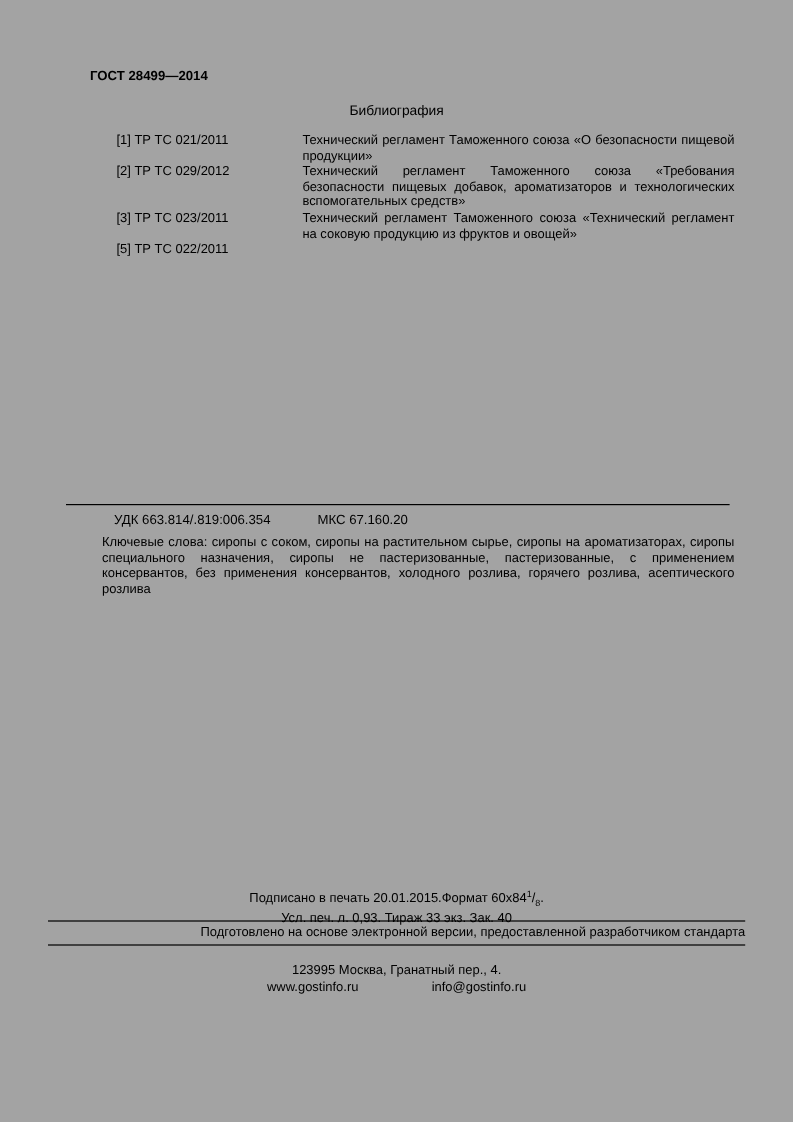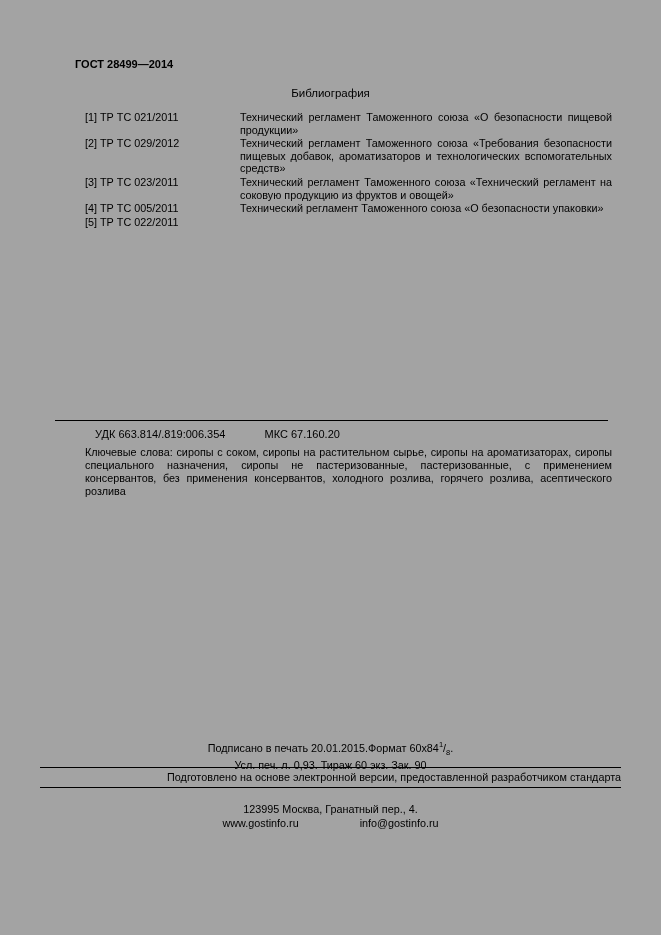--- a/index.html
+++ b/index.html
@@ -30,21 +30,21 @@
   }
   .biblio-list {
     position: absolute;
     left: 85px;
     top: 111px;
     width: 527px;
     font-size: 10.8px;
     line-height: 12.6px;
   }
   .entry { display: flex; margin-bottom: 1px; }
-  .entry .code { flex: 0 0 155px; width: 155px; }
+  .entry .code { flex: 0 0 155px; width: 155px; margin-left: 12px; }
   .entry .desc { flex: 1; text-align: justify; }
   .divider {
     position: absolute;
     left: 55px;
     top: 420px;
     width: 553px;
     height: 0;
     border-top: 1px solid #000000;
   }
   .class-line {
@@ -113,42 +113,38 @@
     </div>
     <div class="entry">
       <div class="code">[2] ТР ТС 029/2012</div>
       <div class="desc">Технический регламент Таможенного союза «Требования безопасности пищевых добавок, ароматизаторов и технологических вспомогательных средств»</div>
     </div>
     <div class="entry">
       <div class="code">[3] ТР ТС 023/2011</div>
       <div class="desc">Технический регламент Таможенного союза «Технический регламент на соковую продукцию из фруктов и овощей»</div>
     </div>
     <div class="entry">
-      <div class="code">[4] ТР ТС 005/2011</div>
-      <div class="desc">Технический регламент Таможенного союза «О безопасности упаковки»</div>
-    </div>
-    <div class="entry">
       <div class="code">[5] ТР ТС 022/2011</div>
     </div>
   </div>
 
   <div class="divider"></div>
 
   <div class="class-line">
     <span>УДК 663.814/.819:006.354</span>
     <span class="mks">МКС 67.160.20</span>
   </div>
 
   <div class="keywords">Ключевые слова: сиропы с соком, сиропы на растительном сырье, сиропы на ароматизаторах, сиропы специального назначения, сиропы не пастеризованные, пастеризованные, с применением консервантов, без применения консервантов, холодного розлива, горячего розлива, асептического розлива</div>
 
   <div class="print-info">
     <div>
       <span>Подписано в печать 20.01.2015.</span><span class="print-format"><span>Формат 60х84</span><span class="sup">1</span><span>/</span><span class="sub">8</span><span>.</span></span>
     </div>
-    <div>Усл. печ. л. 0,93. Тираж 60 экз. Зак. 90</div>
+    <div>Усл. печ. л. 0,93. Тираж 33 экз. Зак. 40</div>
   </div>
 
   <div class="prepared">Подготовлено на основе электронной версии, предоставленной разработчиком стандарта</div>
 
   <div class="publisher">
     <div>123995 Москва, Гранатный пер., 4.</div>
     <div class="contacts">
       <span>www.gostinfo.ru</span>
       <span>info@gostinfo.ru</span>
     </div>

